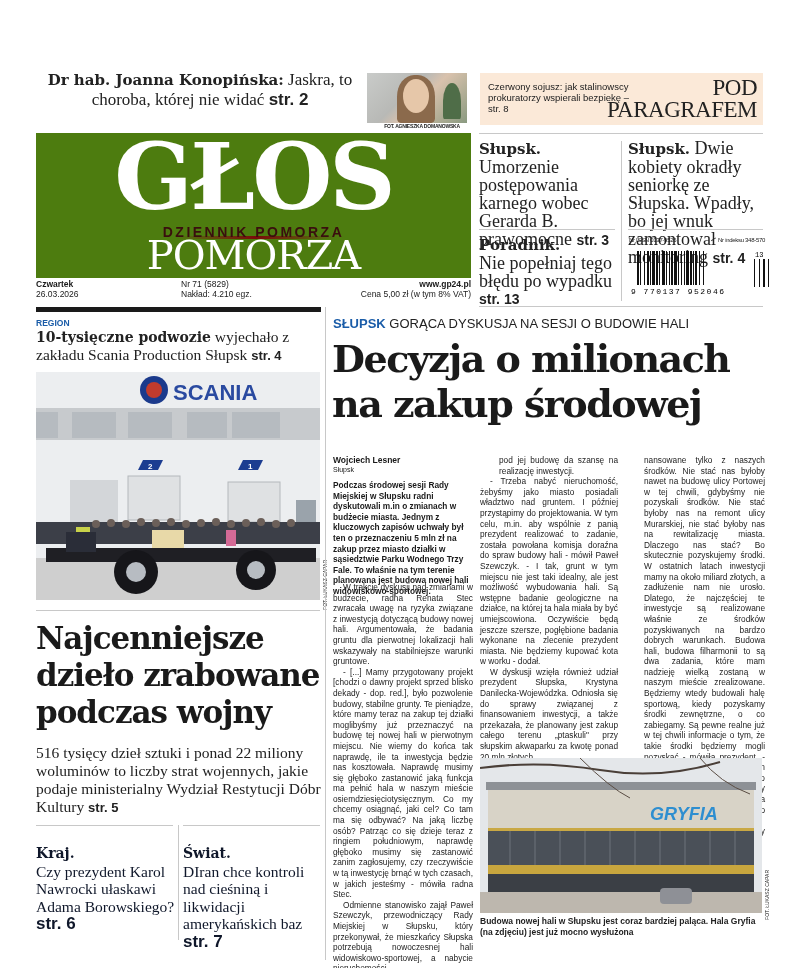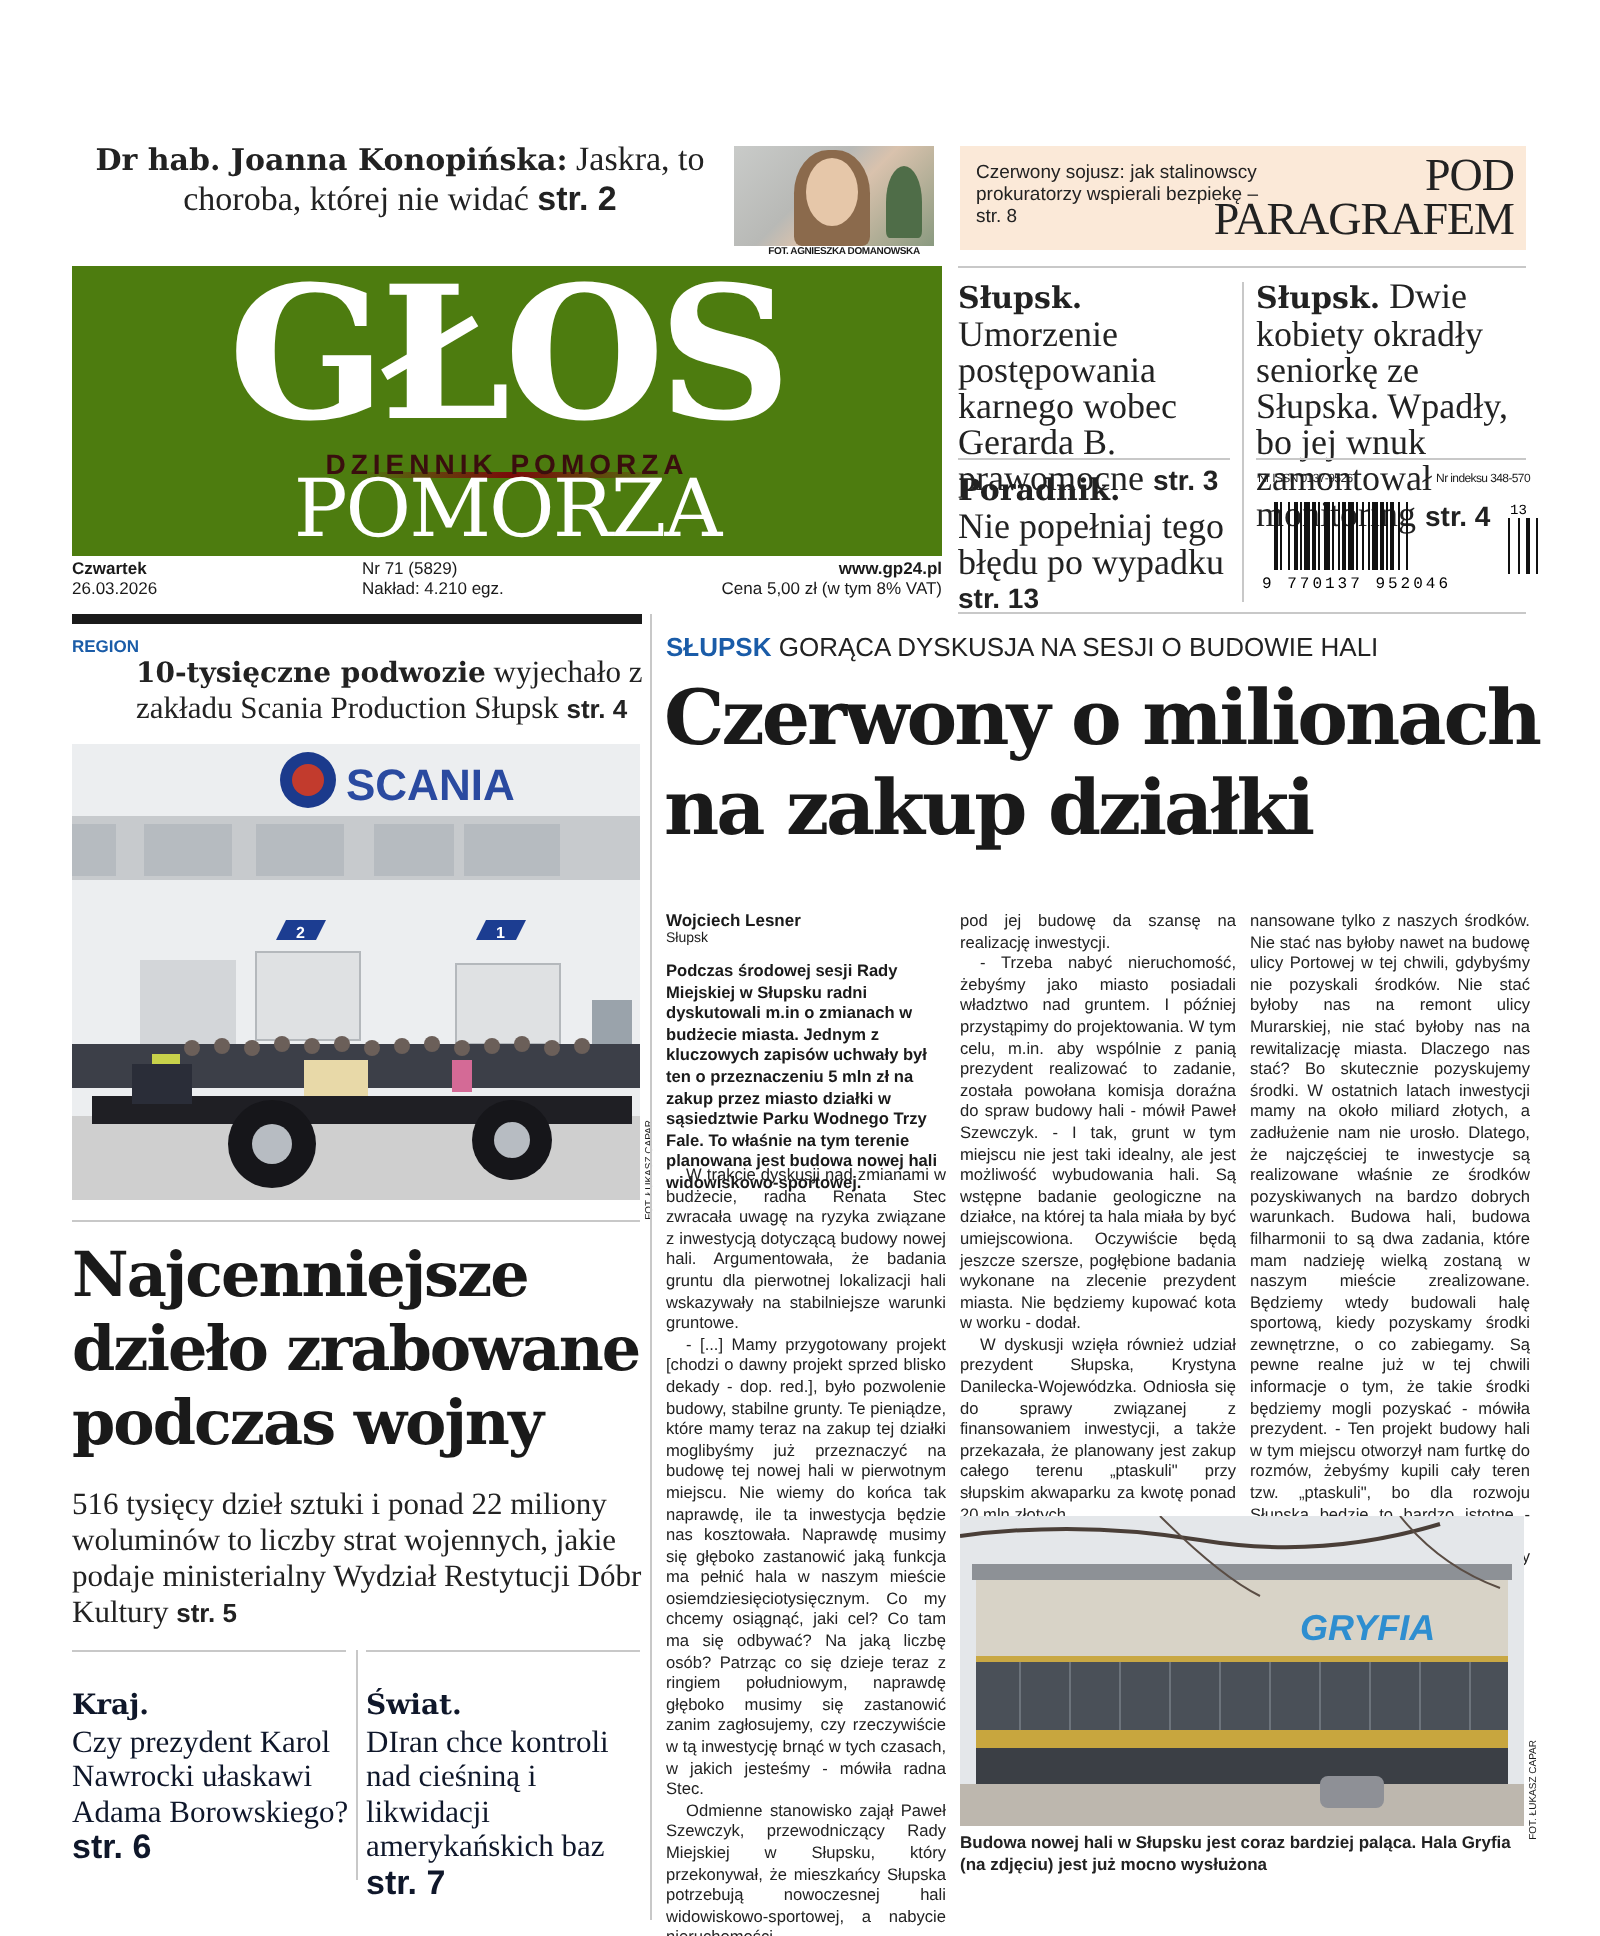--- a/index.html
+++ b/index.html
@@ -42,21 +42,21 @@
   .teaser b.lead { font-family: "DejaVu Serif", serif; font-weight: bold; font-size: 15px; }
   .teaser .str { font-family: "Liberation Sans", sans-serif; font-weight: bold; font-size: 14px; }
 
   #barcode-area { left: 625px; top: 237px; width: 170px; height: 62px; }
   .isbn-label { font-family: "Liberation Sans", sans-serif; font-size: 6px; letter-spacing: -0.3px; }
   #barcode-svg { left: 4px; top: 12px; }
 
   
   #black-bar { left: 36px; top: 307px; width: 285px; height: 5px; background: #1a1a1a; }
   #region-label { left: 36px; top: 318px; font-family: "Liberation Sans", sans-serif; font-weight: bold; font-size: 8.5px; color: #1a5ca8; }
-  #region-headline { left: 36px; top: 328px; width: 290px; font-family: "Liberation Serif", serif; font-size: 15.5px; line-height: 18px; color: #222; margin-left: 32px; }
+  #region-headline { left: 36px; top: 328px; width: 290px; font-family: "Liberation Serif", serif; font-size: 15.5px; line-height: 18px; color: #222; }
   #region-headline b { font-family: "DejaVu Serif", serif; font-size: 14px; }
   #region-headline .str { font-family: "Liberation Sans", sans-serif; font-weight: bold; font-size: 13px; }
 
   #scania-photo { left: 36px; top: 372px; width: 284px; height: 228px; background: #e6e8ea; overflow: hidden; }
   #scania-credit { left: 322px; top: 560px; font-family: "Liberation Sans", sans-serif; font-size: 5px; writing-mode: vertical-rl; transform: rotate(180deg); }
 
   #nc-headline { left: 36px; top: 620px; width: 290px; font-family: "DejaVu Serif", serif; font-weight: bold; font-size: 31px; line-height: 37px; letter-spacing: -1px; color: #1a1a1a; }
   #nc-lead { left: 36px; top: 744px; width: 290px; font-family: "Liberation Serif", serif; font-size: 15.5px; line-height: 18px; color: #222; }
   #nc-lead .str { font-family: "Liberation Sans", sans-serif; font-weight: bold; font-size: 13px; }
 
@@ -64,21 +64,21 @@
   .brief b.lead { font-family: "DejaVu Serif", serif; font-size: 14px; display: block; }
   .brief .str { font-family: "Liberation Sans", sans-serif; font-weight: bold; font-size: 17px; display: block; }
 
   
   #kicker { left: 333px; top: 316px; font-family: "Liberation Sans", sans-serif; font-size: 13px; color: #222; }
   #kicker b { color: #1a5ca8; }
   #main-headline { left: 332px; top: 336px; width: 440px; font-family: "DejaVu Serif", serif; font-weight: bold; font-size: 38px; line-height: 45px; letter-spacing: -1.5px; color: #1a1a1a; }
 
   .col { position: absolute; font-family: "Liberation Sans", sans-serif; font-size: 8.3px; line-height: 10.6px; color: #222; text-align: justify; hyphens: auto; }
   .col p { text-indent: 10px; }
-  .col p.noind { text-indent: 0; }
+  .col p.noind { text-indent: 0; margin-left: 19px; }
   #byline { left: 333px; top: 455px; font-family: "Liberation Sans", sans-serif; font-weight: bold; font-size: 8.5px; }
   #byline-city { left: 333px; top: 466px; font-family: "Liberation Sans", sans-serif; font-size: 7px; }
   #lead-para { left: 333px; top: 480px; width: 140px; font-family: "Liberation Sans", sans-serif; font-weight: bold; font-size: 8.3px; line-height: 10.6px; }
 
   #gryfia-photo { left: 480px; top: 758px; width: 282px; height: 155px; background: #737373; overflow: hidden; }
   #gryfia-credit { left: 764px; top: 870px; font-family: "Liberation Sans", sans-serif; font-size: 5px; writing-mode: vertical-rl; transform: rotate(180deg); }
   #gryfia-caption { left: 480px; top: 916px; width: 290px; font-family: "Liberation Sans", sans-serif; font-weight: bold; font-size: 8.5px; line-height: 11px; color: #222; }
 </style>
 </head>
 <body>
@@ -258,21 +258,21 @@
 <div class="abs brief" style="left:183px;top:833px;width:140px;">
   <b class="lead">Świat.</b>
   <span>DIran chce kontroli nad cieśniną i likwidacji amerykańskich baz</span>
   <span class="str">str. 7</span>
 </div>
 
 <div id="kicker" class="abs">
   <b>SŁUPSK</b>
   <span>GORĄCA DYSKUSJA NA SESJI O BUDOWIE HALI</span>
 </div>
-<div id="main-headline" class="abs">Czerwony o milionach na zakup działki</div>
+<div id="main-headline" class="abs">Decyzja o milionach na zakup środowej</div>
 
 <div id="byline" class="abs">Wojciech Lesner</div>
 <div id="byline-city" class="abs">Słupsk</div>
 <div id="lead-para" class="abs">Podczas środowej sesji Rady Miejskiej w Słupsku radni dyskutowali m.in o zmianach w budżecie miasta. Jednym z kluczowych zapisów uchwały był ten o przeznaczeniu 5 mln zł na zakup przez miasto działki w sąsiedztwie Parku Wodnego Trzy Fale. To właśnie na tym terenie planowana jest budowa nowej hali widowiskowo-sportowej.</div>
 
 <div class="col" style="left:333px;top:582px;width:140px;">
   <p>W trakcie dyskusji nad zmianami w budżecie, radna Renata Stec zwracała uwagę na ryzyka związane z inwestycją dotyczącą budowy nowej hali. Argumentowała, że badania gruntu dla pierwotnej lokalizacji hali wskazywały na stabilniejsze warunki gruntowe.</p>
   <p>- [...] Mamy przygotowany projekt [chodzi o dawny projekt sprzed blisko dekady - dop. red.], było pozwolenie budowy, stabilne grunty. Te pieniądze, które mamy teraz na zakup tej działki moglibyśmy już przeznaczyć na budowę tej nowej hali w pierwotnym miejscu. Nie wiemy do końca tak naprawdę, ile ta inwestycja będzie nas kosztowała. Naprawdę musimy się głęboko zastanowić jaką funkcja ma pełnić hala w naszym mieście osiemdziesięciotysięcznym. Co my chcemy osiągnąć, jaki cel? Co tam ma się odbywać? Na jaką liczbę osób? Patrząc co się dzieje teraz z ringiem południowym, naprawdę głęboko musimy się zastanowić zanim zagłosujemy, czy rzeczywiście w tą inwestycję brnąć w tych czasach, w jakich jesteśmy - mówiła radna Stec.</p>
   <p>Odmienne stanowisko zajął Paweł Szewczyk, przewodniczący Rady Miejskiej w Słupsku, który przekonywał, że mieszkańcy Słupska potrzebują nowoczesnej hali widowiskowo-sportowej, a nabycie nieruchomości</p>
 </div>

